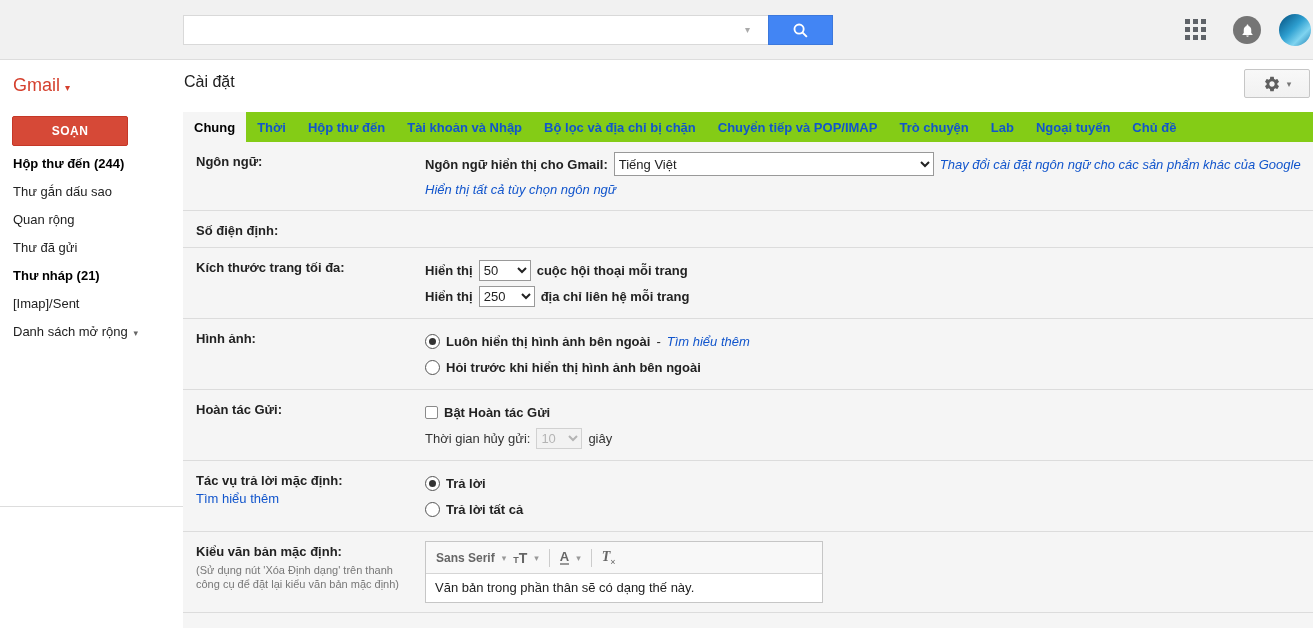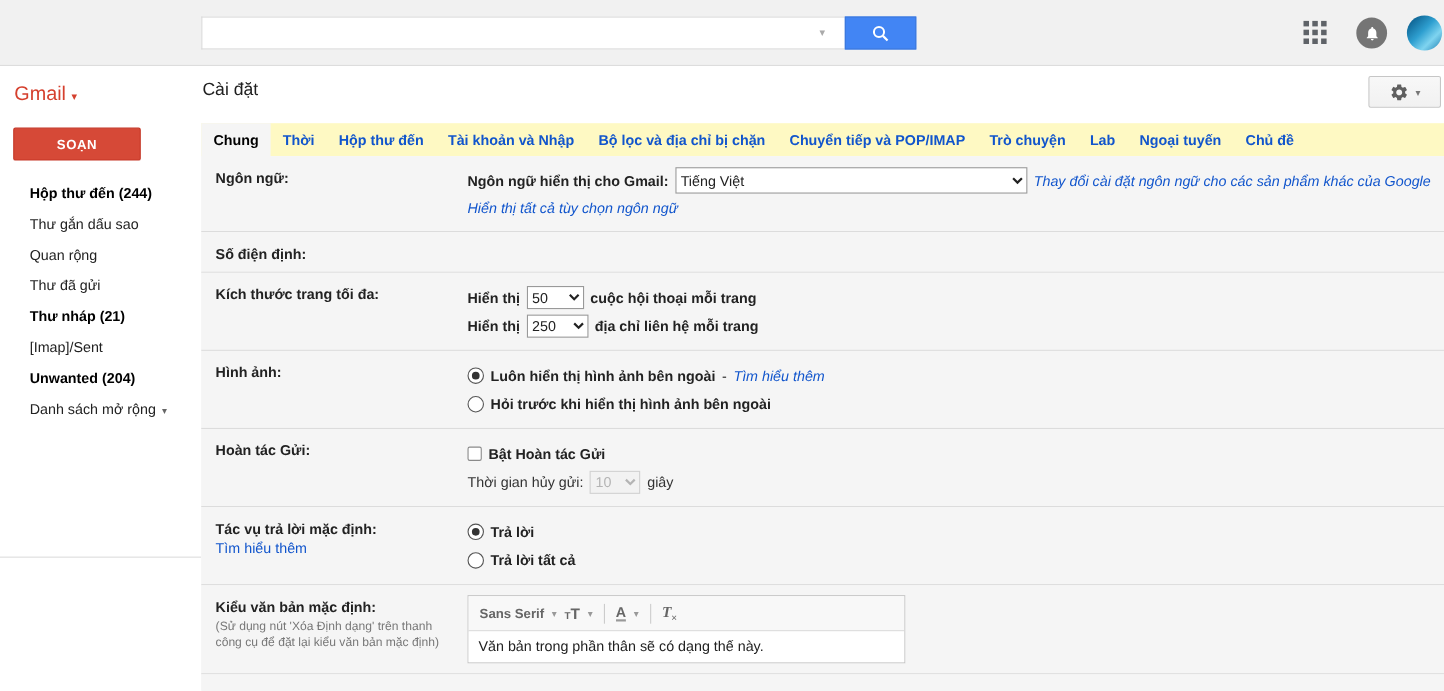--- a/index.html
+++ b/index.html
@@ -40,30 +40,30 @@
               background:linear-gradient(#f8f8f8,#f1f1f1); border:1px solid #c6c6c6; border-radius:2px;
               display:flex; align-items:center; justify-content:center; gap:6px; cursor:pointer; }
   .gear-caret { font-size:9px; color:#777; }
 
   
   .sidebar { position:absolute; top:112px; left:0; width:170px; height:516px; background:#fff; }
   .compose-btn { margin:4px 0 0 12px; width:116px; height:30px; background:#d64937;
                  border:1px solid #c53727; border-radius:2px; color:#fff; font-weight:bold;
                  font-size:12px; letter-spacing:.5px; display:flex; align-items:center;
                  justify-content:center; cursor:pointer; }
-  .nav { margin-top:16px;padding-left:14px; }
+  .nav { margin-top:4px; }
   .nav-item { padding:6px 0 6px 13px; cursor:pointer; color:#222; line-height:16px; }
   .nav-item.bold { font-weight:bold; color:#000; }
   .nav-caret { font-size:9px; color:#666; margin-left:2px; }
   .sidebar-divider { position:absolute; left:0; top:506px; width:183px; height:1px; background:#ddd; }
   .resize-handle { position:absolute; left:184px; top:488px; width:4px; height:28px; background:#4d4d4d; cursor:row-resize; }
 
   
   .content { position:absolute; top:112px; left:183px; width:1130px; height:516px; background:#fff; }
-  .tabs { height:30px; display:flex; align-items:stretch; background:#fef9c3; }
+  .tabs { height:30px; display:flex; align-items:stretch; background:#84cc16; }
   .tab { padding:0 11px; display:flex; align-items:center; font-weight:bold; color:#1155cc; cursor:pointer; }
   .tab.active { color:#000; background:#f5f5f5; cursor:default; }
 
   .rows { background:#f5f5f5; }
   .setting-row { display:flex; border-bottom:1px solid #dcdcdc; background:#f5f5f5; padding:9px 0 9px 13px; }
   .row-label { width:229px; padding-top:3px; }
   .row-label .lbl { font-weight:bold; color:#222; }
   .row-label .note { font-size:11px; color:#777; margin-top:4px; line-height:14px; width:210px; }
   .row-label .lbl-link { color:#1155cc; cursor:pointer; margin-top:3px; display:inline-block; }
   .row-value { flex:1; }
@@ -158,21 +158,20 @@
 
   <div class="sidebar">
     <div class="compose-btn">SOẠN</div>
     <div class="nav">
       <div class="nav-item bold">Hộp thư đến (244)</div>
       <div class="nav-item">Thư gắn dấu sao</div>
       <div class="nav-item">Quan rộng</div>
       <div class="nav-item">Thư đã gửi</div>
       <div class="nav-item bold">Thư nháp (21)</div>
       <div class="nav-item">[Imap]/Sent</div>
-      <div class="nav-item bold">Unwanted (204)</div>
       <div class="nav-item">
         <span>Danh sách mở rộng</span>
         <span class="nav-caret">▾</span>
       </div>
     </div>
   </div>
   <div class="sidebar-divider"></div>
   <div class="resize-handle"></div>
 
   <div class="content">

